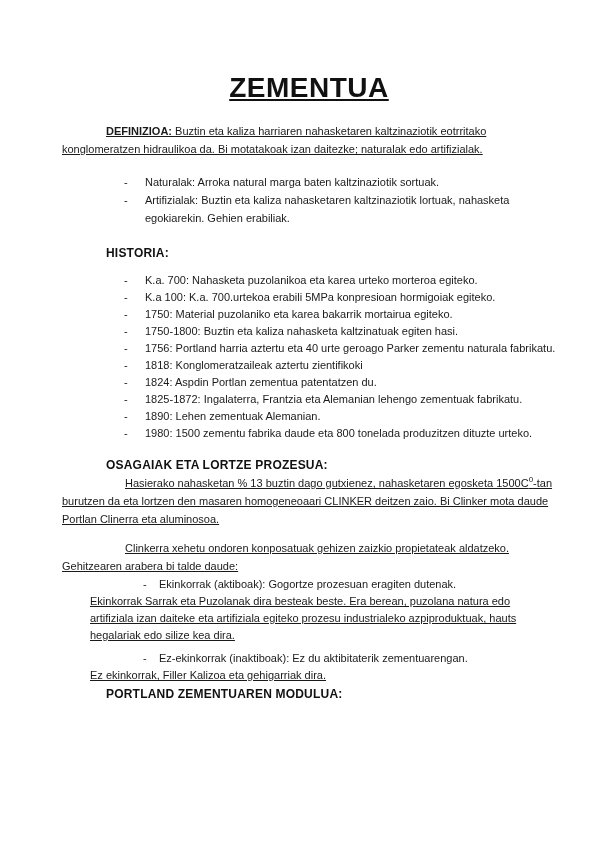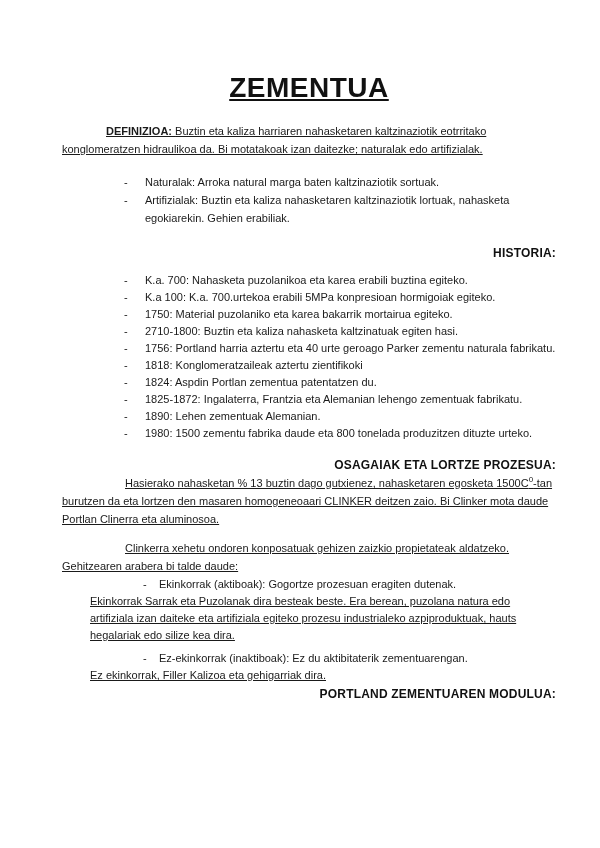--- a/index.html
+++ b/index.html
@@ -32,21 +32,20 @@
   p { margin: 0; text-decoration: underline; }
   .para-def { text-indent: 44px; margin-top: 16px; }
   .indent { text-indent: 63px; }
   .section-heading {
     font-weight: bold;
     font-size: 12px;
     line-height: 18px;
     margin-left: 44px;
     letter-spacing: 0.2px;
     color: #111;
-    text-align: right;
   }
   .heading-historia { margin-top: 17px; }
   .heading-osagaiak { margin-top: 14px; }
   .heading-portland { margin-top: 1px; }
   .list { margin-top: 15px; }
   .list-historia { margin-top: 10px; line-height: 17px; }
   .li { display: flex; margin-left: 62px; }
   .li .dash { flex: 0 0 21px; }
   .li .li-text { flex: 1 1 auto; }
   .li-sub { margin-left: 81px; }
@@ -76,33 +75,33 @@
       <span class="dash">-</span>
       <span class="li-text">Artifizialak: Buztin eta kaliza nahasketaren kaltzinaziotik lortuak, nahasketa egokiarekin. Gehien erabiliak.</span>
     </div>
   </div>
 
   <div class="section-heading heading-historia">HISTORIA:</div>
 
   <div class="list list-historia">
     <div class="li">
       <span class="dash">-</span>
-      <span class="li-text">K.a. 700: Nahasketa puzolanikoa eta karea erabili buztina egiteko.</span>
+      <span class="li-text">K.a. 700: Nahasketa puzolanikoa eta karea urteko morteroa egiteko.</span>
     </div>
     <div class="li">
       <span class="dash">-</span>
       <span class="li-text">K.a 100: K.a. 700.urtekoa erabili 5MPa konpresioan hormigoiak egiteko.</span>
     </div>
     <div class="li">
       <span class="dash">-</span>
       <span class="li-text">1750: Material puzolaniko eta karea bakarrik mortairua egiteko.</span>
     </div>
     <div class="li">
       <span class="dash">-</span>
-      <span class="li-text">2710-1800: Buztin eta kaliza nahasketa kaltzinatuak egiten hasi.</span>
+      <span class="li-text">1750-1800: Buztin eta kaliza nahasketa kaltzinatuak egiten hasi.</span>
     </div>
     <div class="li">
       <span class="dash">-</span>
       <span class="li-text">1756: Portland harria aztertu eta 40 urte geroago Parker zementu naturala fabrikatu.</span>
     </div>
     <div class="li">
       <span class="dash">-</span>
       <span class="li-text">1818: Konglomeratzaileak aztertu zientifikoki</span>
     </div>
     <div class="li">

